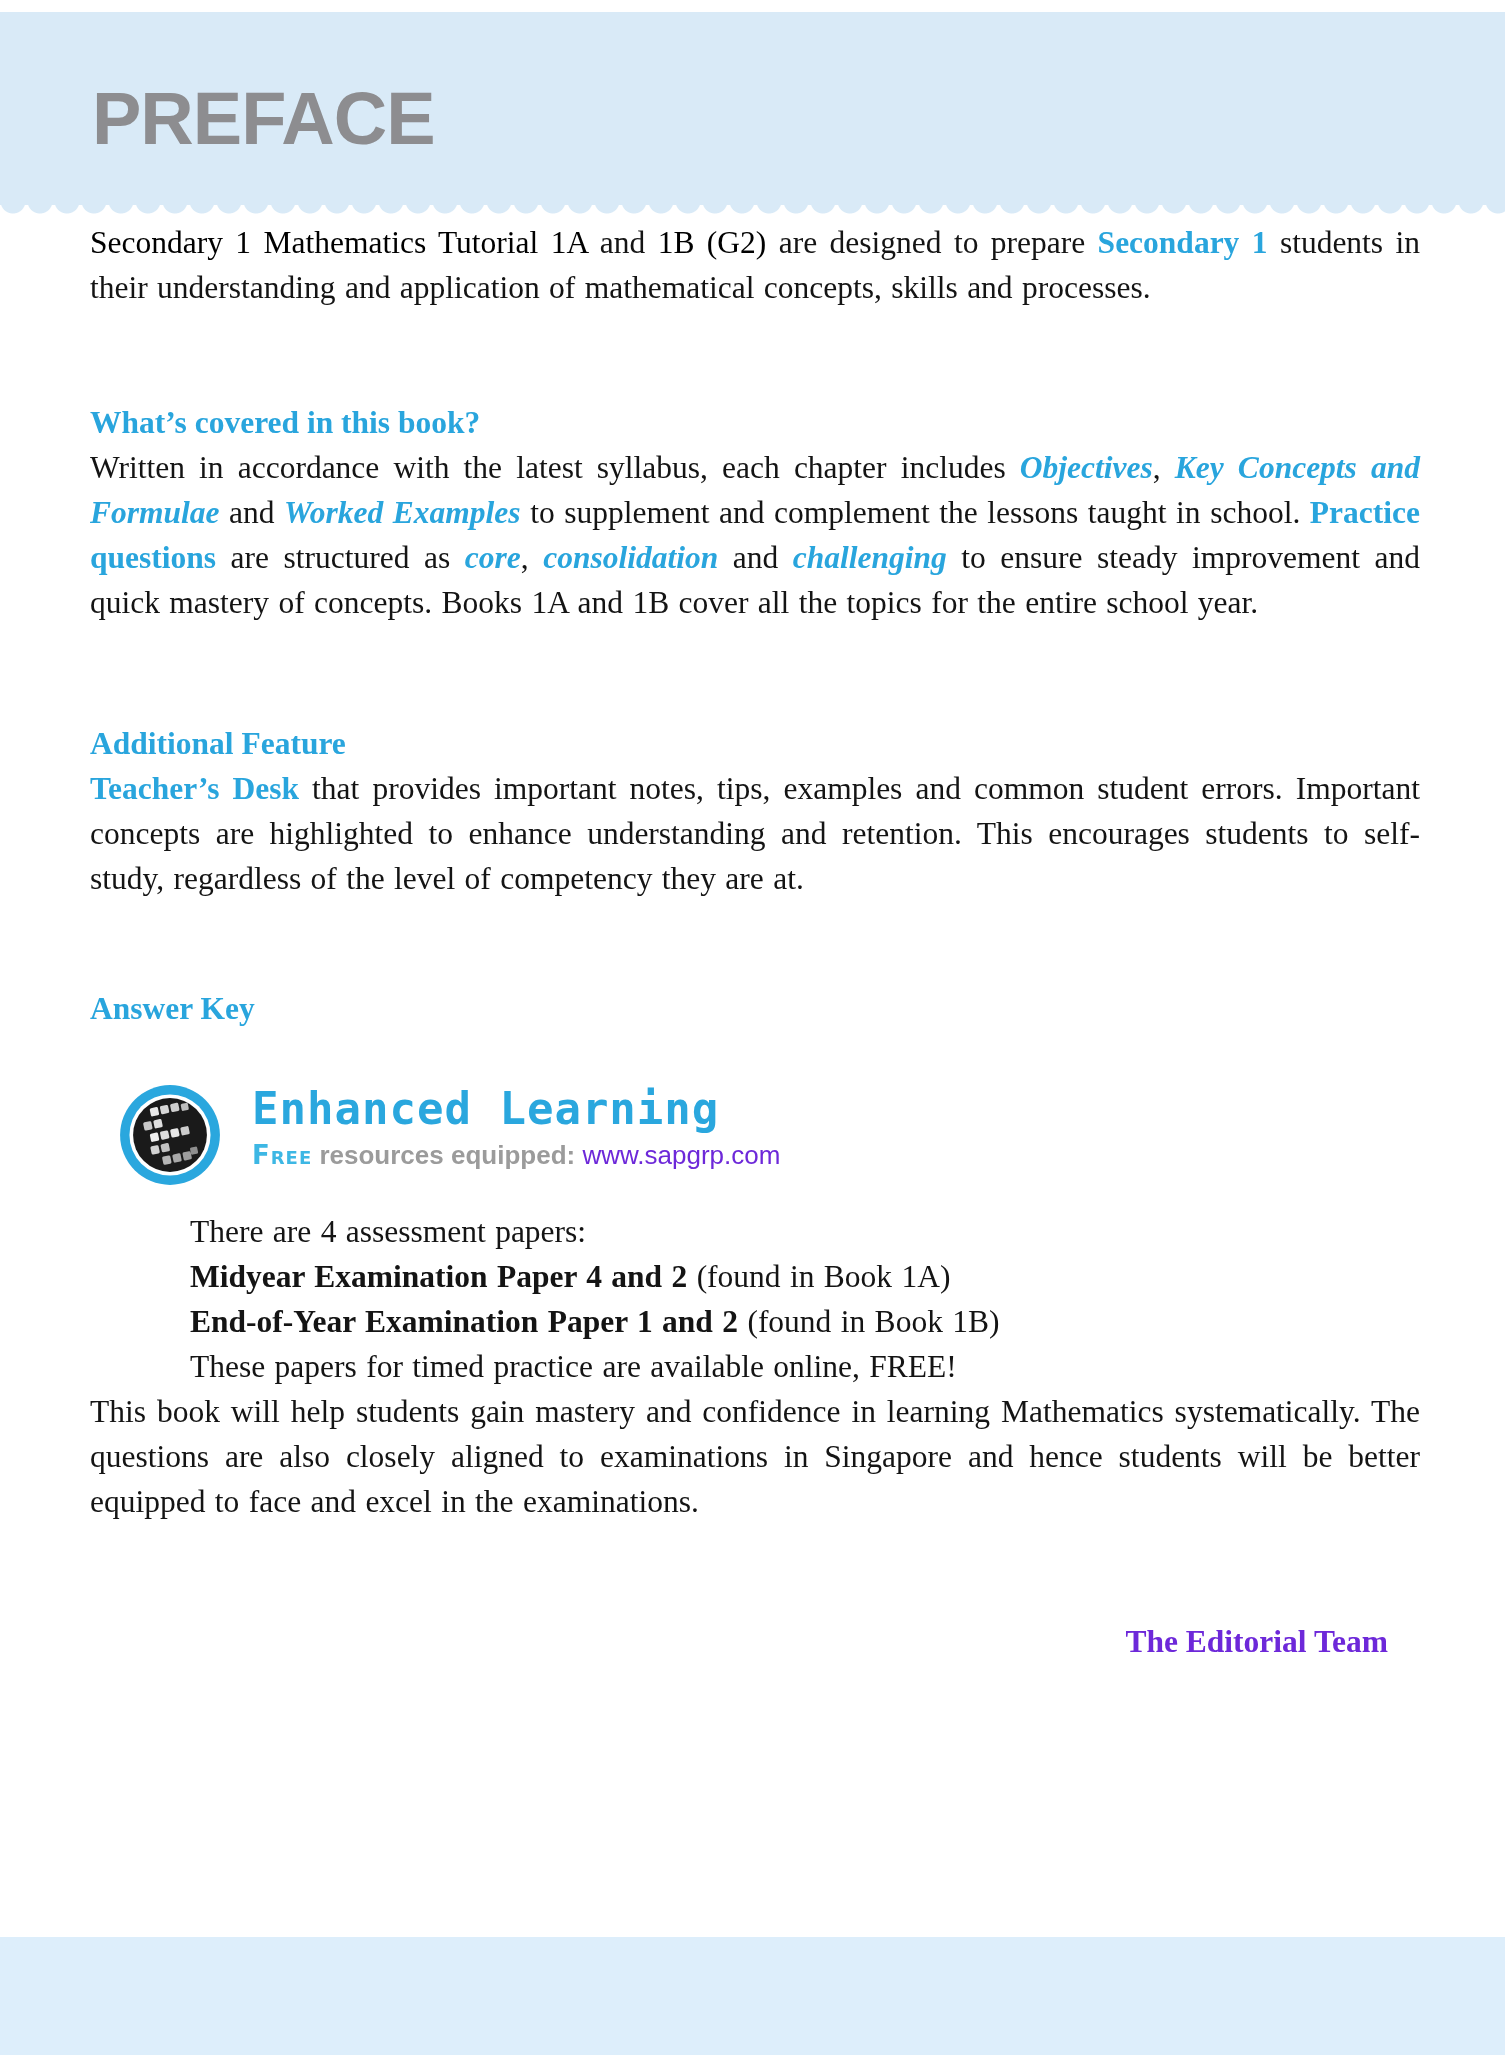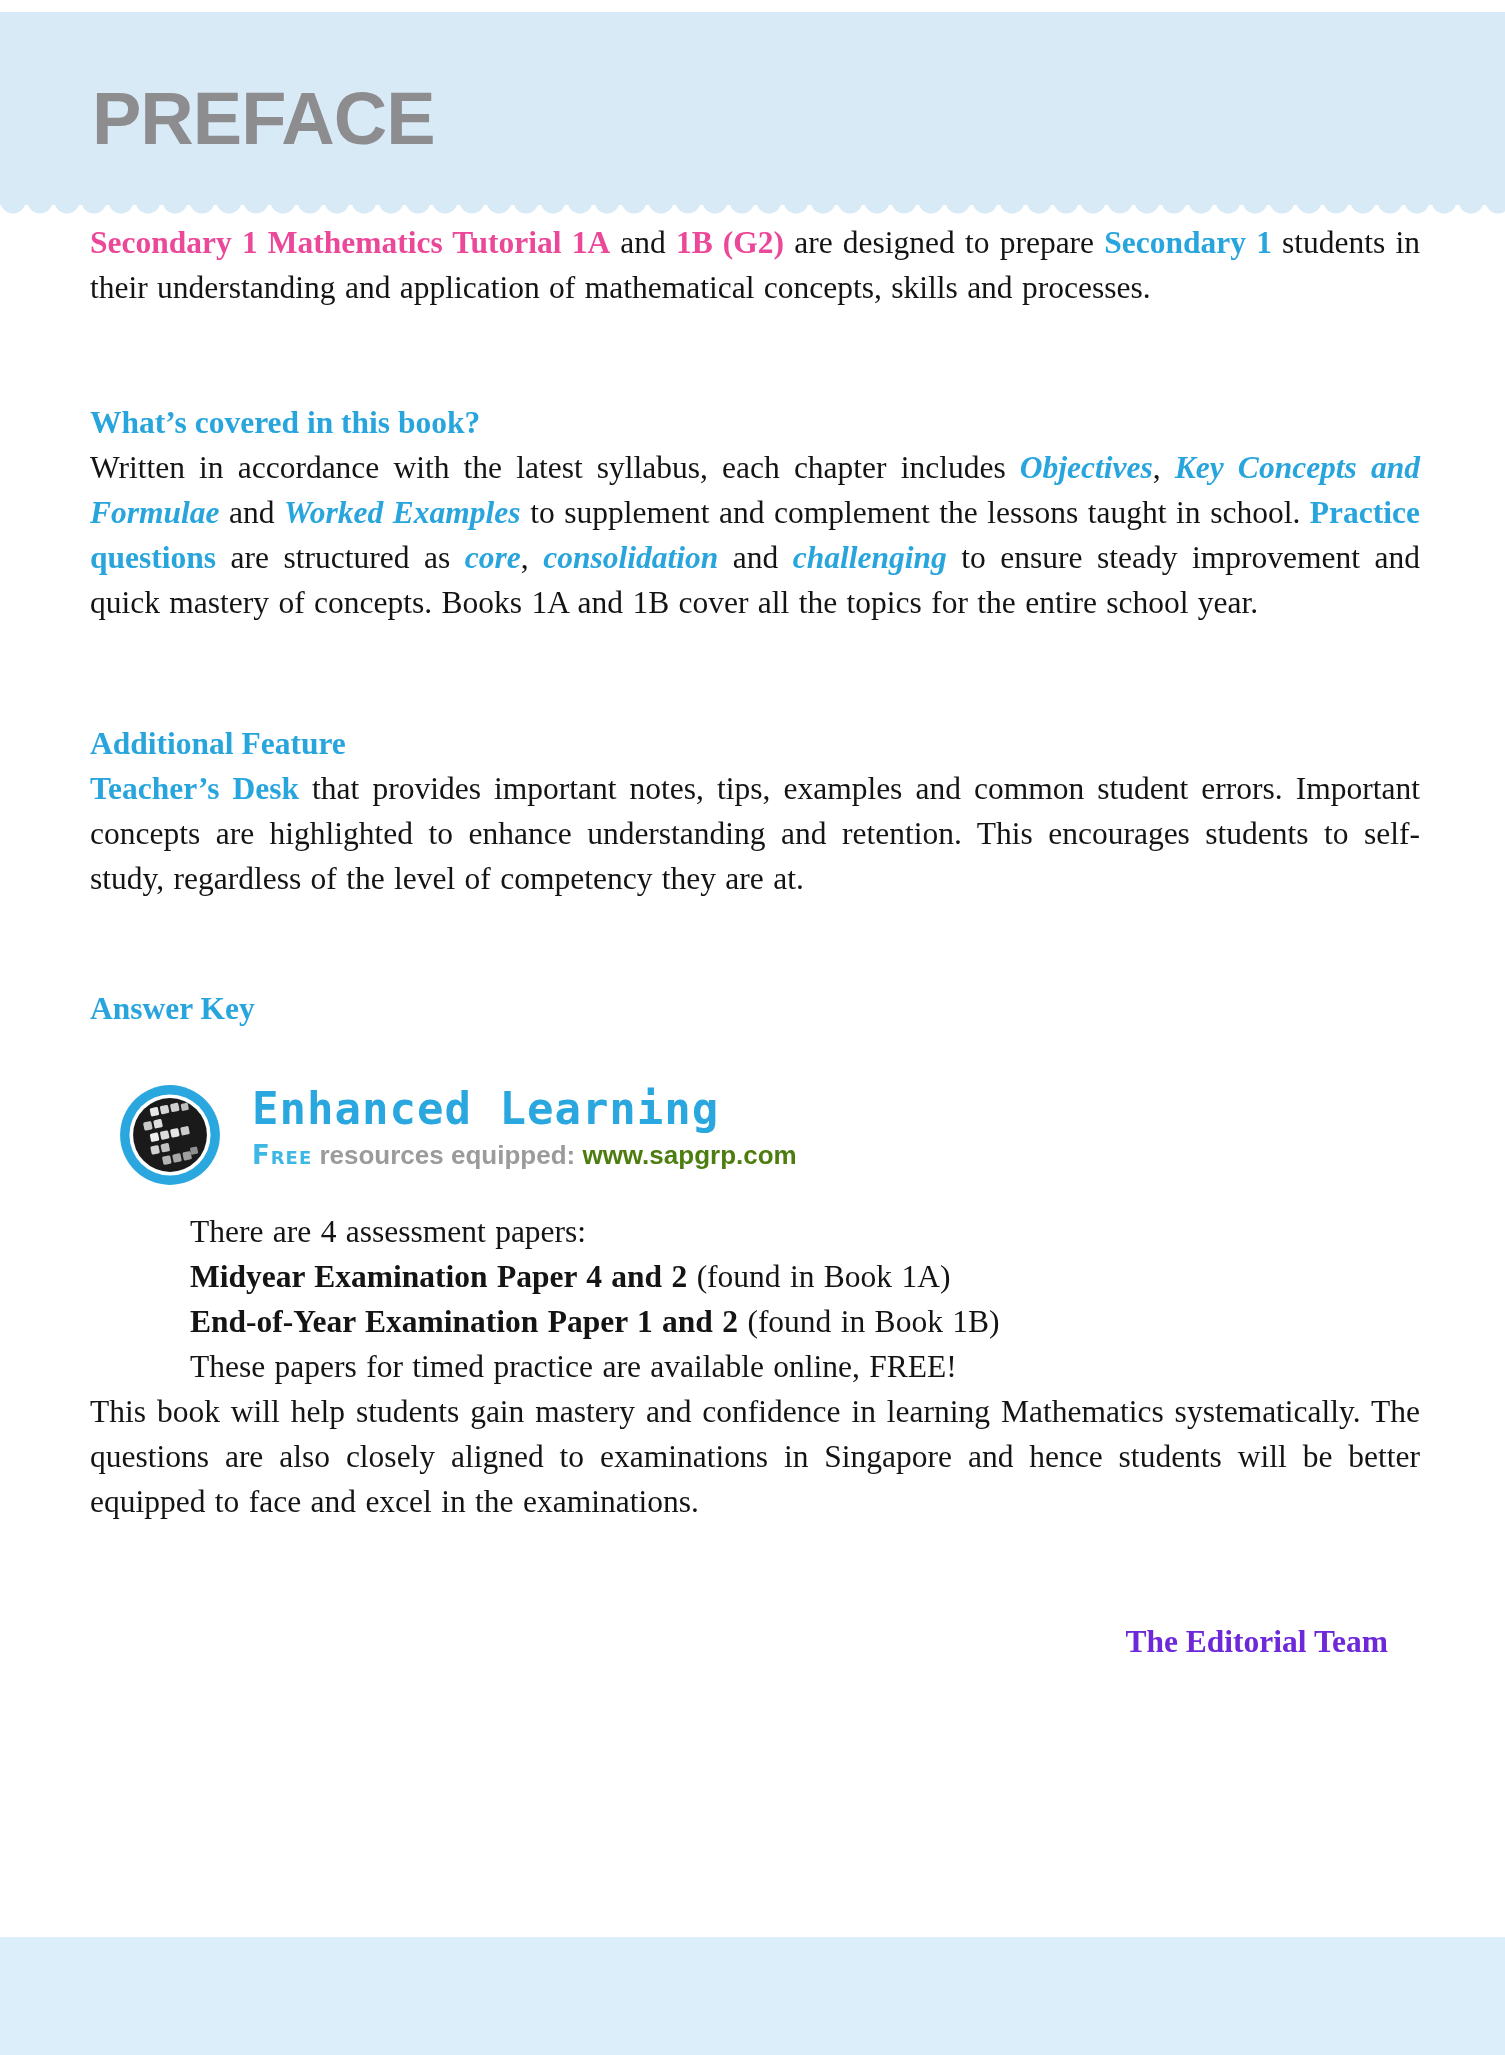--- a/index.html
+++ b/index.html
@@ -68,26 +68,26 @@
     margin-top:100px;
     text-align:right;
     padding-right:32px;
     font-size:31.5px;
     font-weight:bold;
     color:#6d28d9;
   }
   
   .run-plain{}
   .run-bold{font-weight:bold;}
-  .run-dark{color:#ec4899;font-weight:bold;}
+  .run-dark{color:#000000;font-weight:normal;}
   .run-blue{color:#29a5dd;font-weight:bold;}
   .run-blue-italic{color:#29a5dd;font-weight:bold;font-style:italic;}
   .run-cyan-script{color:#3db7e4;font-weight:bold;font-variant:small-caps;letter-spacing:1px;font-family:"DejaVu Sans", sans-serif;}
   .run-gray-bold{color:#9b9b9b;font-weight:bold;font-family:"Liberation Sans", sans-serif;}
-  .run-black-bold{color:#4d7c0f;font-weight:bold;font-family:"Liberation Sans", sans-serif;}
+  .run-black-bold{color:#6d28d9;font-weight:normal;font-family:"Liberation Sans", sans-serif;}
   
   .el-row{
     margin-top:52px;
     display:flex;
     align-items:flex-start;
   }
   .el-icon{
     width:104px;
     height:104px;
     margin-left:28px;

